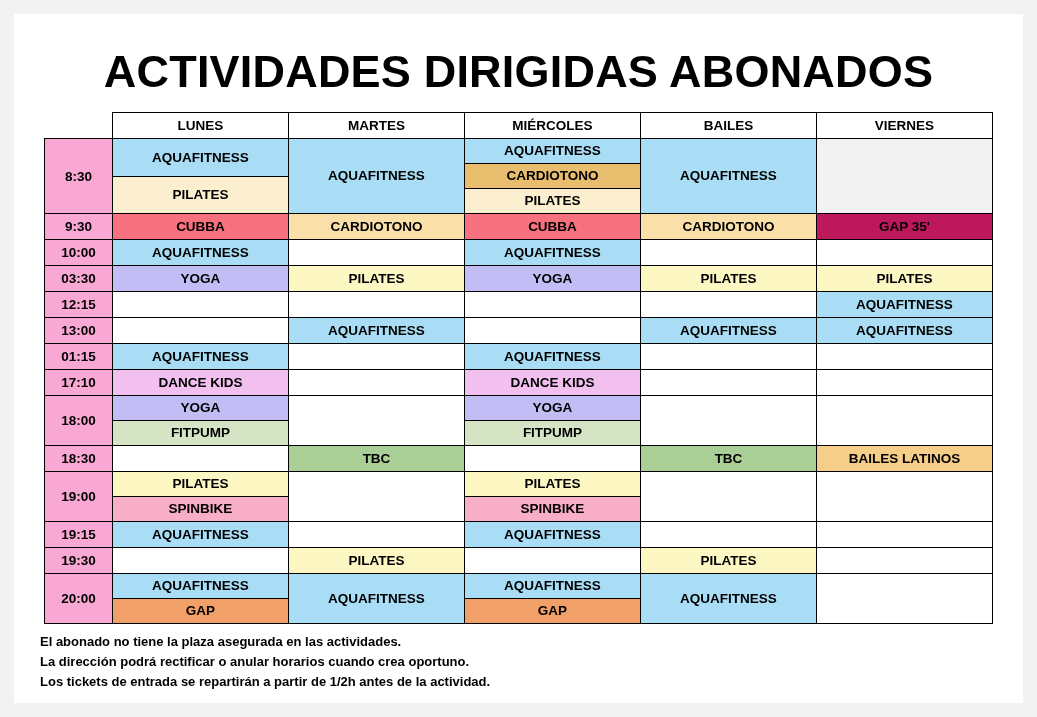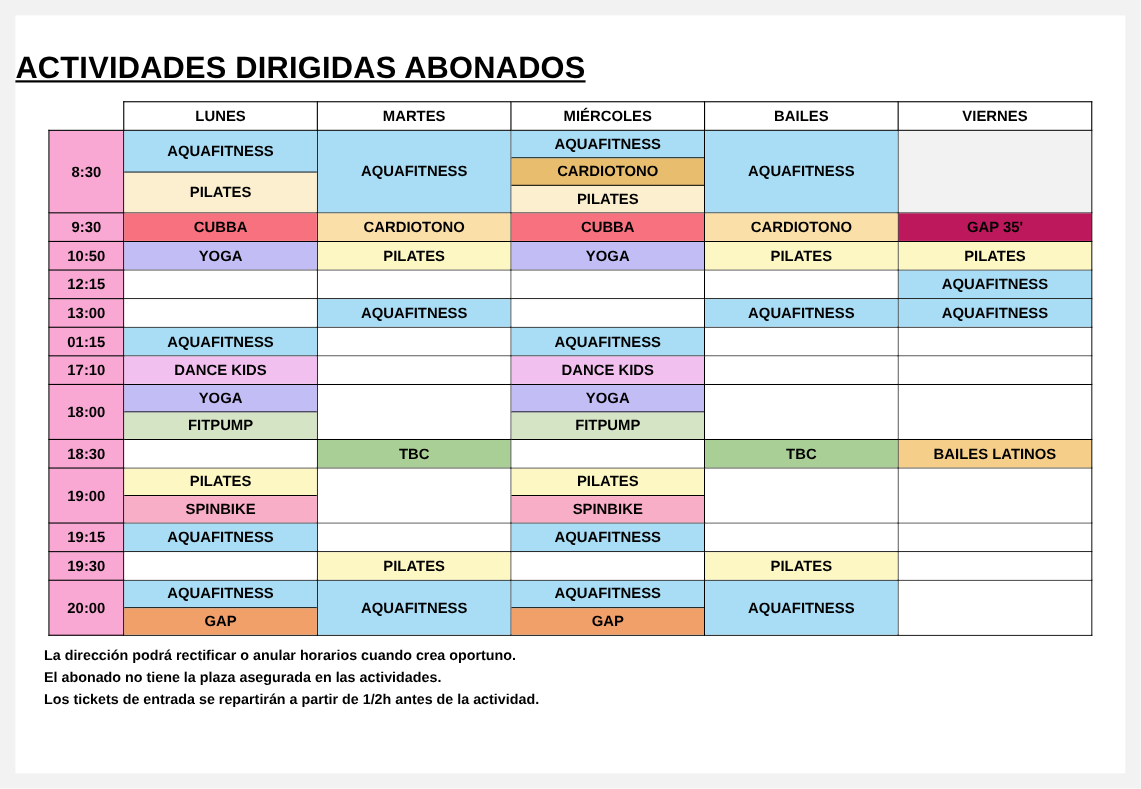--- a/index.html
+++ b/index.html
@@ -10,27 +10,27 @@
     overflow:hidden;
   }
   .page{
     position:absolute;
     left:14px; top:14px;
     width:1009px; height:689px;
     background:#ffffff;
     box-sizing:border-box;
   }
   .title{
-    font-size:28px;
+    text-align:center;
+    font-size:45px;
     font-weight:bold;
     letter-spacing:0.2px;
     color:#000;
     margin-top:32px;
     margin-bottom:14px;
-    text-decoration:underline;
   }
   table.sched{
     border-collapse:collapse;
     margin:0 auto;
     table-layout:fixed;
     width:888px;
   }
   table.sched td, table.sched th{
     border:1px solid #000;
     padding:0;
@@ -161,21 +161,49 @@
               <div style="background: rgb(250, 224, 168);">CARDIOTONO</div>
             </div>
           </td>
           <td class="multi">
             <div class="stack">
               <div style="background: #be185d;">GAP 35'</div>
             </div>
           </td>
         </tr>
         <tr style="height: 25px;">
-          <td class="time">10:50</td>
+          <td class="time">10:00</td>
+          <td class="multi">
+            <div class="stack">
+              <div style="background: rgb(168, 221, 245);">AQUAFITNESS</div>
+            </div>
+          </td>
+          <td class="multi">
+            <div class="stack">
+              <div style="background: rgb(255, 255, 255);"></div>
+            </div>
+          </td>
+          <td class="multi">
+            <div class="stack">
+              <div style="background: rgb(168, 221, 245);">AQUAFITNESS</div>
+            </div>
+          </td>
+          <td class="multi">
+            <div class="stack">
+              <div style="background: rgb(255, 255, 255);"></div>
+            </div>
+          </td>
+          <td class="multi">
+            <div class="stack">
+              <div style="background: rgb(255, 255, 255);"></div>
+            </div>
+          </td>
+        </tr>
+        <tr style="height: 25px;">
+          <td class="time">03:30</td>
           <td class="multi">
             <div class="stack">
               <div style="background: rgb(195, 189, 245);">YOGA</div>
             </div>
           </td>
           <td class="multi">
             <div class="stack">
               <div style="background: rgb(253, 247, 195);">PILATES</div>
             </div>
           </td>
@@ -478,18 +506,18 @@
           <td class="multi">
             <div class="stack">
               <div style="background: rgb(255, 255, 255);"></div>
             </div>
           </td>
         </tr>
       </tbody>
   </table>
 
   <div class="notes">
+    <div>El abonado no tiene la plaza asegurada en las actividades.</div>
     <div>La dirección podrá rectificar o anular horarios cuando crea oportuno.</div>
-    <div>El abonado no tiene la plaza asegurada en las actividades.</div>
     <div>Los tickets de entrada se repartirán a partir de 1/2h antes de la actividad.</div>
   </div>
 
 </div>
 
 </body></html>

